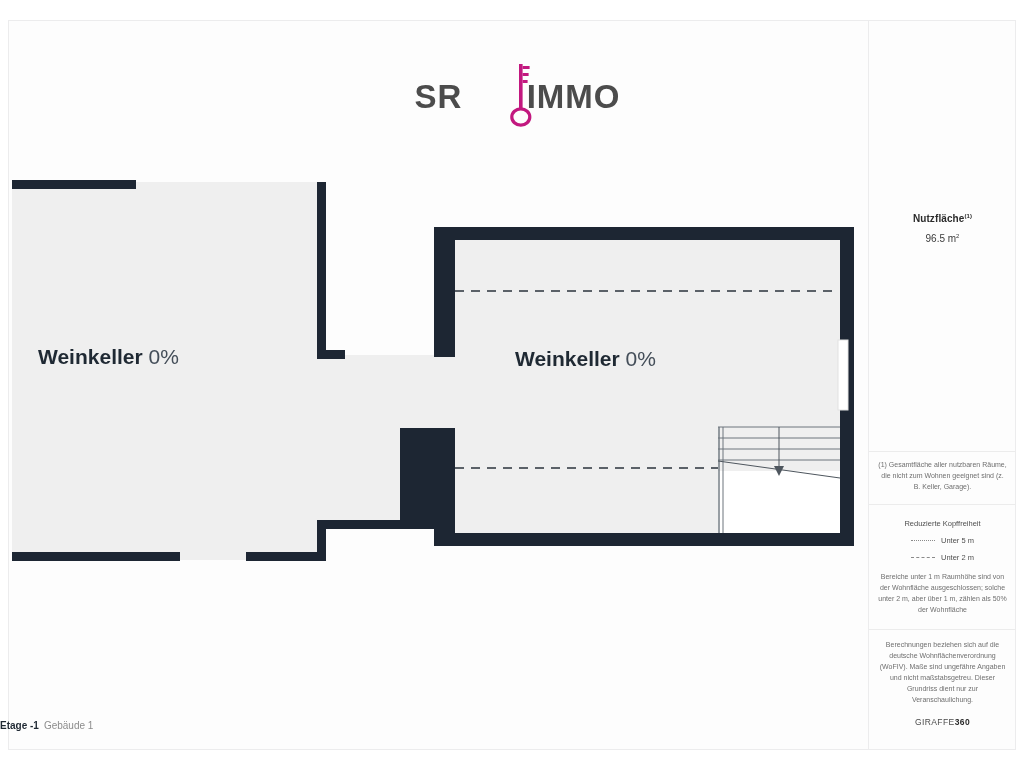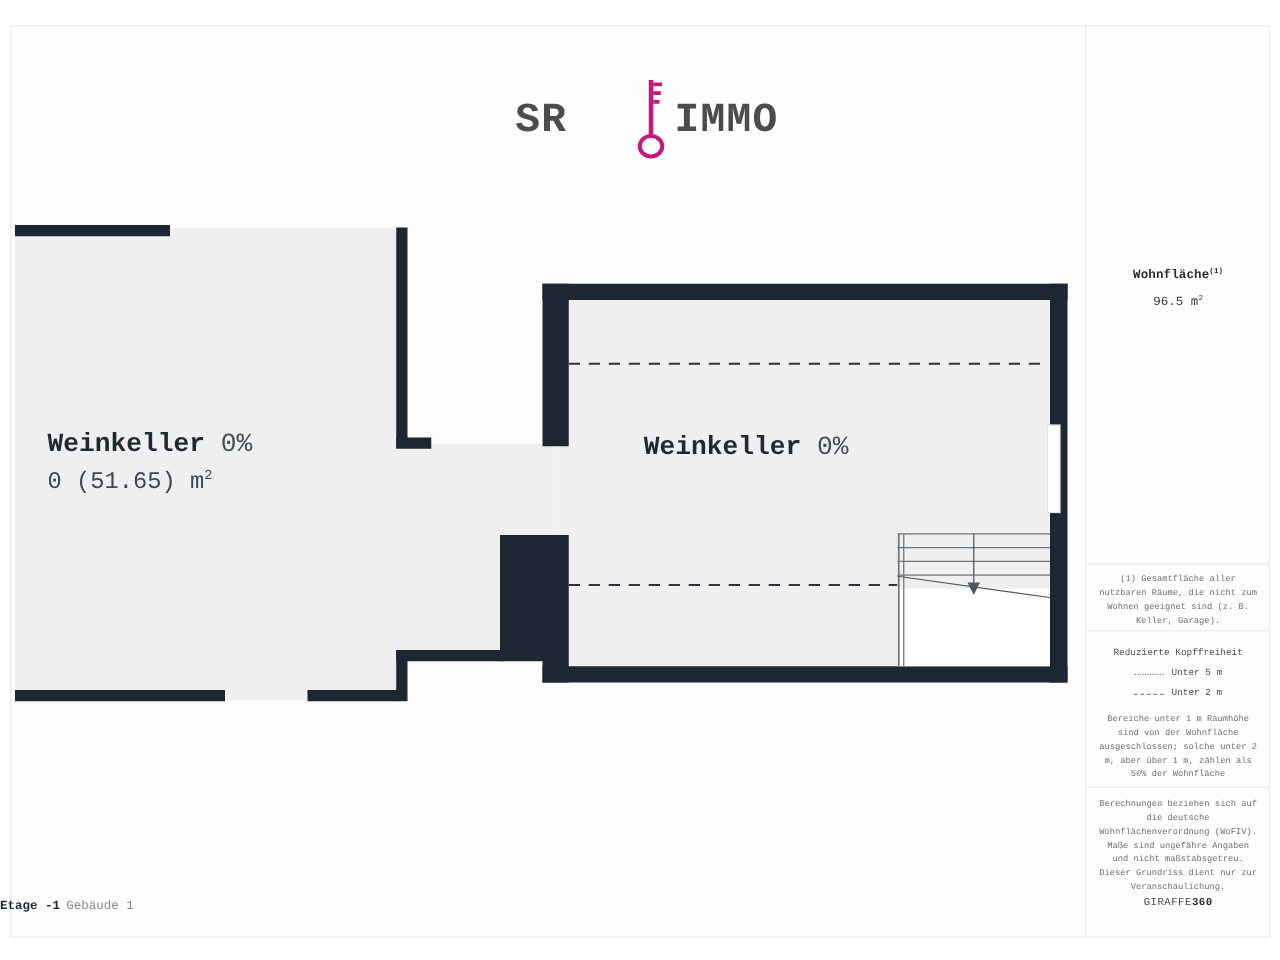--- a/index.html
+++ b/index.html
@@ -8,21 +8,20 @@
     margin: 0; padding: 0;
     width: 1024px; height: 768px;
     background: #ffffff;
     font-family: "Liberation Sans", sans-serif;
     overflow: hidden;
   }
   #page {
     position: relative;
     width: 912px; height: 768px;
     background: #ffffff;
-    font-family: Liberation Mono, monospace;
   }
 
   
   .page-frame {
     position: absolute;
     left: 8px; top: 20px;
     width: 1008px; height: 730px;
     border: 1px solid #ececed;
     background: #fdfdfd;
   }
@@ -239,43 +238,40 @@
         <polygon points="779,476 774,466 784,466" fill="#4e565e"></polygon>
       </g>
     </svg>
 
     
     <div class="room-label" style="left:38px; top:345px; width:250px;">
       <div class="room-name">
         <b>Weinkeller</b>
         <span class="pct">0%</span>
       </div>
-      <div class="room-size">
-        <span>0 (51.65) m</span><sup>2</sup>
-      </div>
     </div>
 
     <div class="room-label" style="left:515px; top:347px; width:250px;">
       <div class="room-name">
         <b>Weinkeller</b>
         <span class="pct">0%</span>
       </div>
     </div>
 
     
     <div class="footer">
       <b>Etage -1</b><span class="sep"></span><span>Gebäude 1</span>
     </div>
   </div>
 
   <div class="sidebar">
 
     <div class="sb-block" style="top:192px;">
       <div class="area-title">
-        <span>Wohnfläche</span><sup>(1)</sup>
+        <span>Nutzfläche</span><sup>(1)</sup>
       </div>
       <div class="area-value">
         <span>96.5 m</span><sup>2</sup>
       </div>
     </div>
 
     <div class="hr" style="top:430px;"></div>
 
     <div class="sb-block note" style="top:438px;">(1) Gesamtfläche aller nutzbaren Räume, die nicht zum Wohnen geeignet sind (z. B. Keller, Garage).</div>
 

